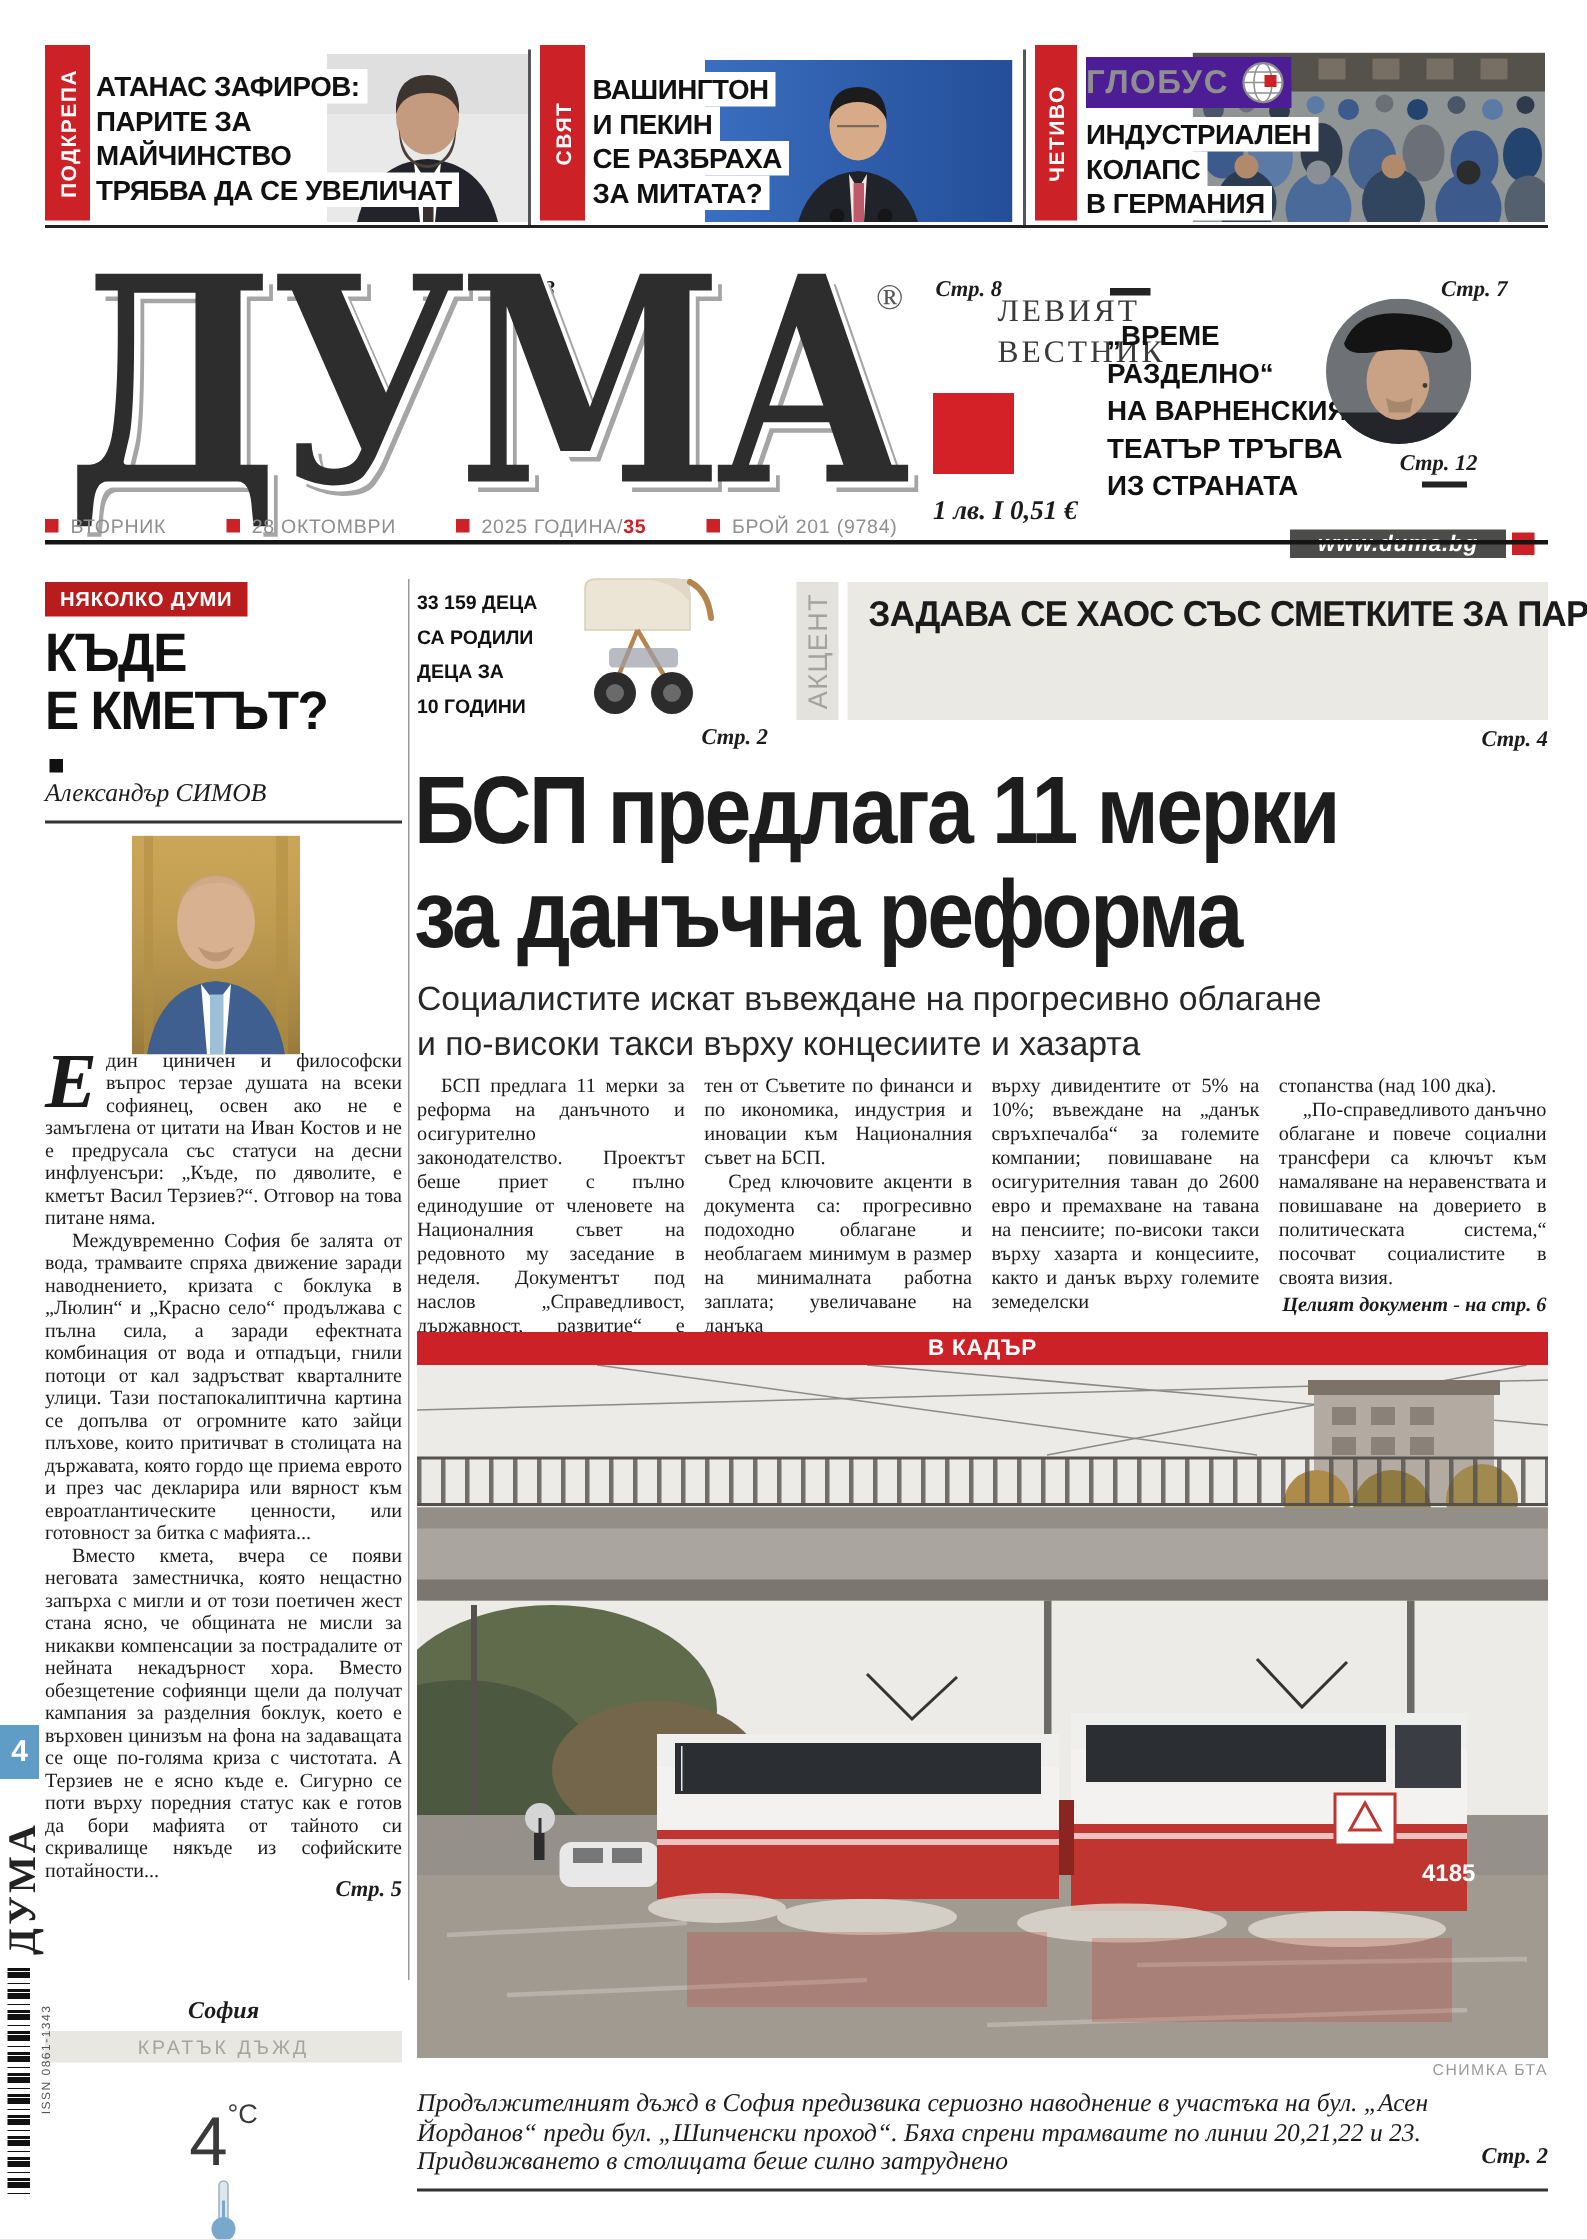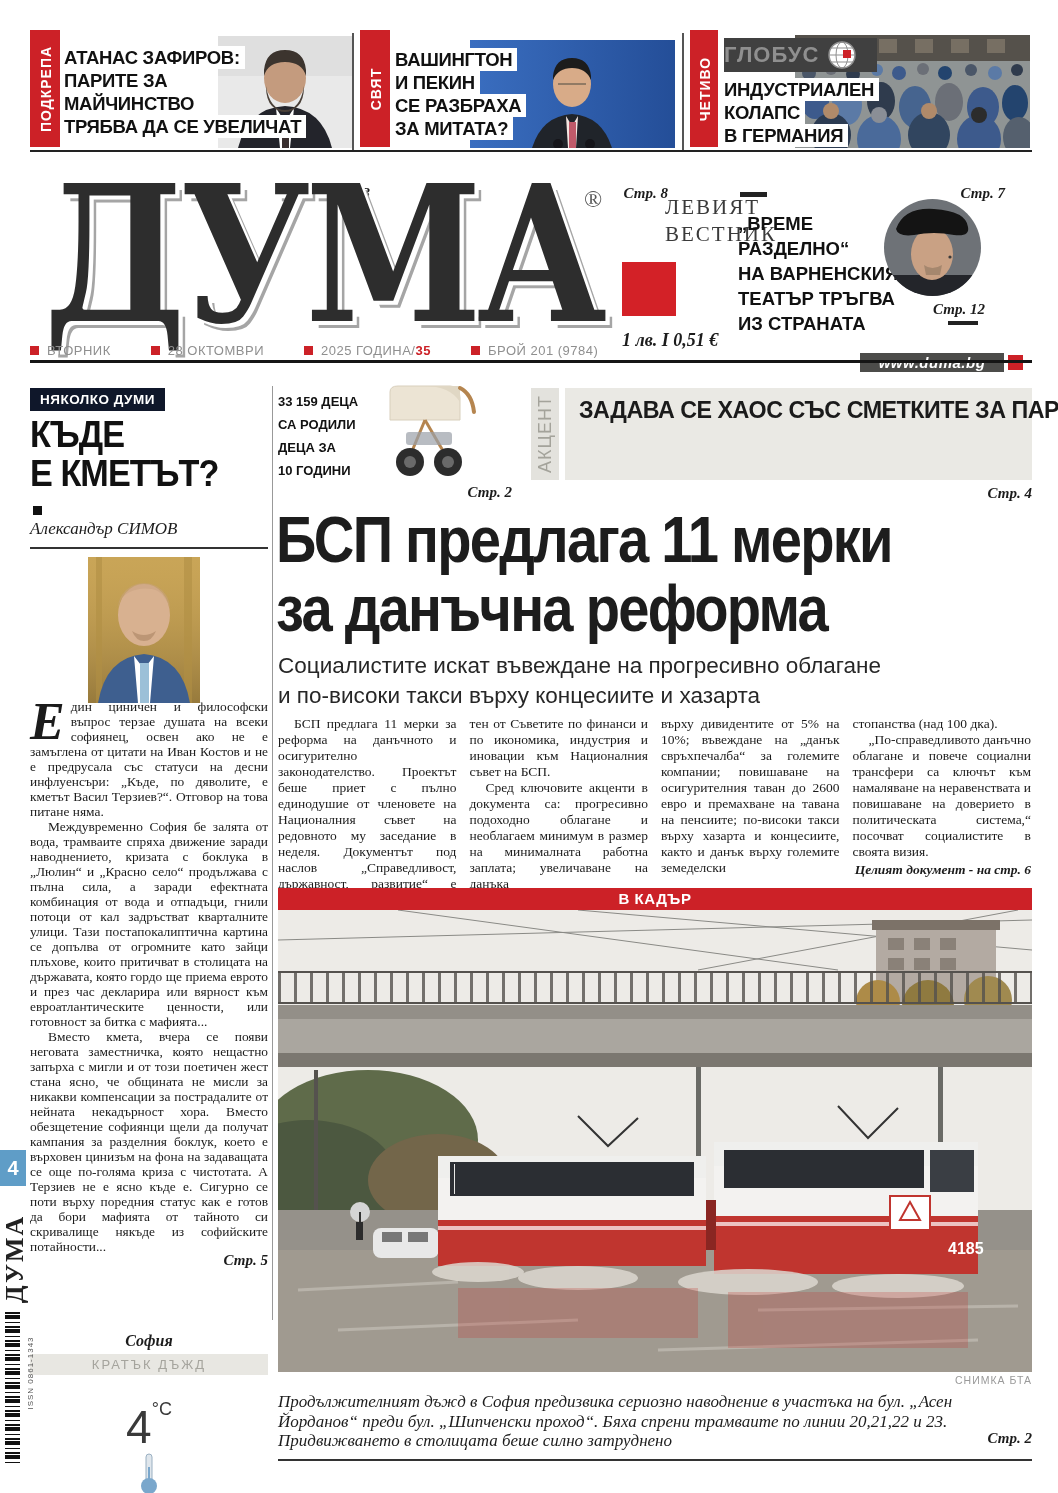--- a/index.html
+++ b/index.html
@@ -37,21 +37,21 @@
   #price{position:absolute;left:622px;top:330px;font-family:"Liberation Serif",serif;font-weight:bold;font-style:italic;font-size:18px;}
   #site-bar{position:absolute;left:860px;top:353px;width:144px;height:19px;background:#4c4c4a;color:#fff;
     font-weight:bold;font-style:italic;font-size:15px;text-align:center;line-height:19px;letter-spacing:.5px;}
   #site-redsq{position:absolute;left:1008px;top:355px;width:15px;height:15px;background:#cc2127;}
   
   #dateline{position:absolute;left:30px;top:343px;display:flex;gap:40px;font-size:13px;color:#8f8f8f;letter-spacing:.5px;}
   #dateline .sq{display:inline-block;width:9px;height:9px;background:#cc2127;margin-right:8px;}
   #dateline .red{color:#cc2127;font-weight:bold;}
   #main-rule{position:absolute;left:30px;top:360px;width:1002px;height:3px;background:#151515;}
   
-  #op-kicker{position:absolute;left:30px;top:388px;background:#0f172a;color:#fff;font-weight:bold;font-size:13.5px;
+  #op-kicker{position:absolute;left:30px;top:388px;background:#b91c1c;color:#fff;font-weight:bold;font-size:13.5px;
     padding:4px 10px;letter-spacing:.5px;}
   #op-title{position:absolute;left:30px;top:415px;font-weight:bold;font-size:36px;line-height:39px;letter-spacing:-1px;color:#111;
     transform:scaleX(.95);transform-origin:left top;}
   #op-sq{position:absolute;left:33px;top:506px;width:9px;height:9px;background:#111;}
   #op-author{position:absolute;left:30px;top:519px;font-family:"Liberation Serif",serif;font-style:italic;font-size:17px;}
   #op-rule{position:absolute;left:30px;top:547px;width:238px;height:2px;background:#333;}
   #op-photo{position:absolute;left:88px;top:557px;width:112px;height:146px;overflow:hidden;}
   #op-body{position:absolute;left:30px;top:699px;width:238px;font-family:"Liberation Serif",serif;
     font-size:13.4px;line-height:15px;text-align:justify;color:#1b1b1b;}
   #op-body p{margin:0;}
@@ -215,21 +215,21 @@
           <ellipse cx="134" cy="100" rx="21" ry="23" fill="#31455f"></ellipse>
             <ellipse cx="184" cy="104" rx="22" ry="24" fill="#3d5a8c"></ellipse>
           <ellipse cx="224" cy="102" rx="16" ry="20" fill="#55606e"></ellipse>
           <circle cx="36" cy="76" r="8" fill="#b08a6a"></circle>
             <circle cx="84" cy="80" r="8" fill="#8a8e96"></circle>
           <circle cx="134" cy="76" r="8" fill="#b08a6a"></circle>
             <circle cx="184" cy="80" r="8" fill="#2c2c2c"></circle>
         </g>
       </svg>
     </div>
-    <div style="position:absolute;left:34px;top:8px;display:flex;align-items:center;gap:8px;z-index:3;background:#404040;padding:2px 20px 2px 0;">
+    <div style="position:absolute;left:34px;top:8px;display:flex;align-items:center;gap:8px;z-index:3;background:#4c1d95;padding:2px 4px 2px 0;">
       <span style="font-size:22px;font-weight:bold;color:#8f8f8f;letter-spacing:1px;">ГЛОБУС</span>
       <svg width="30" height="30" viewBox="0 0 30 30">
         <circle cx="15" cy="15" r="13" fill="#fff" stroke="#8f8f8f" stroke-width="1.5"></circle>
         <ellipse cx="15" cy="15" rx="6" ry="13" fill="none" stroke="#8f8f8f"></ellipse>
         <line x1="2" y1="15" x2="28" y2="15" stroke="#8f8f8f"></line>
         <line x1="4" y1="8" x2="26" y2="8" stroke="#8f8f8f"></line>
         <line x1="4" y1="22" x2="26" y2="22" stroke="#8f8f8f"></line>
         <rect x="16" y="10" width="8" height="8" fill="#cc2127"></rect>
       </svg>
     </div>

